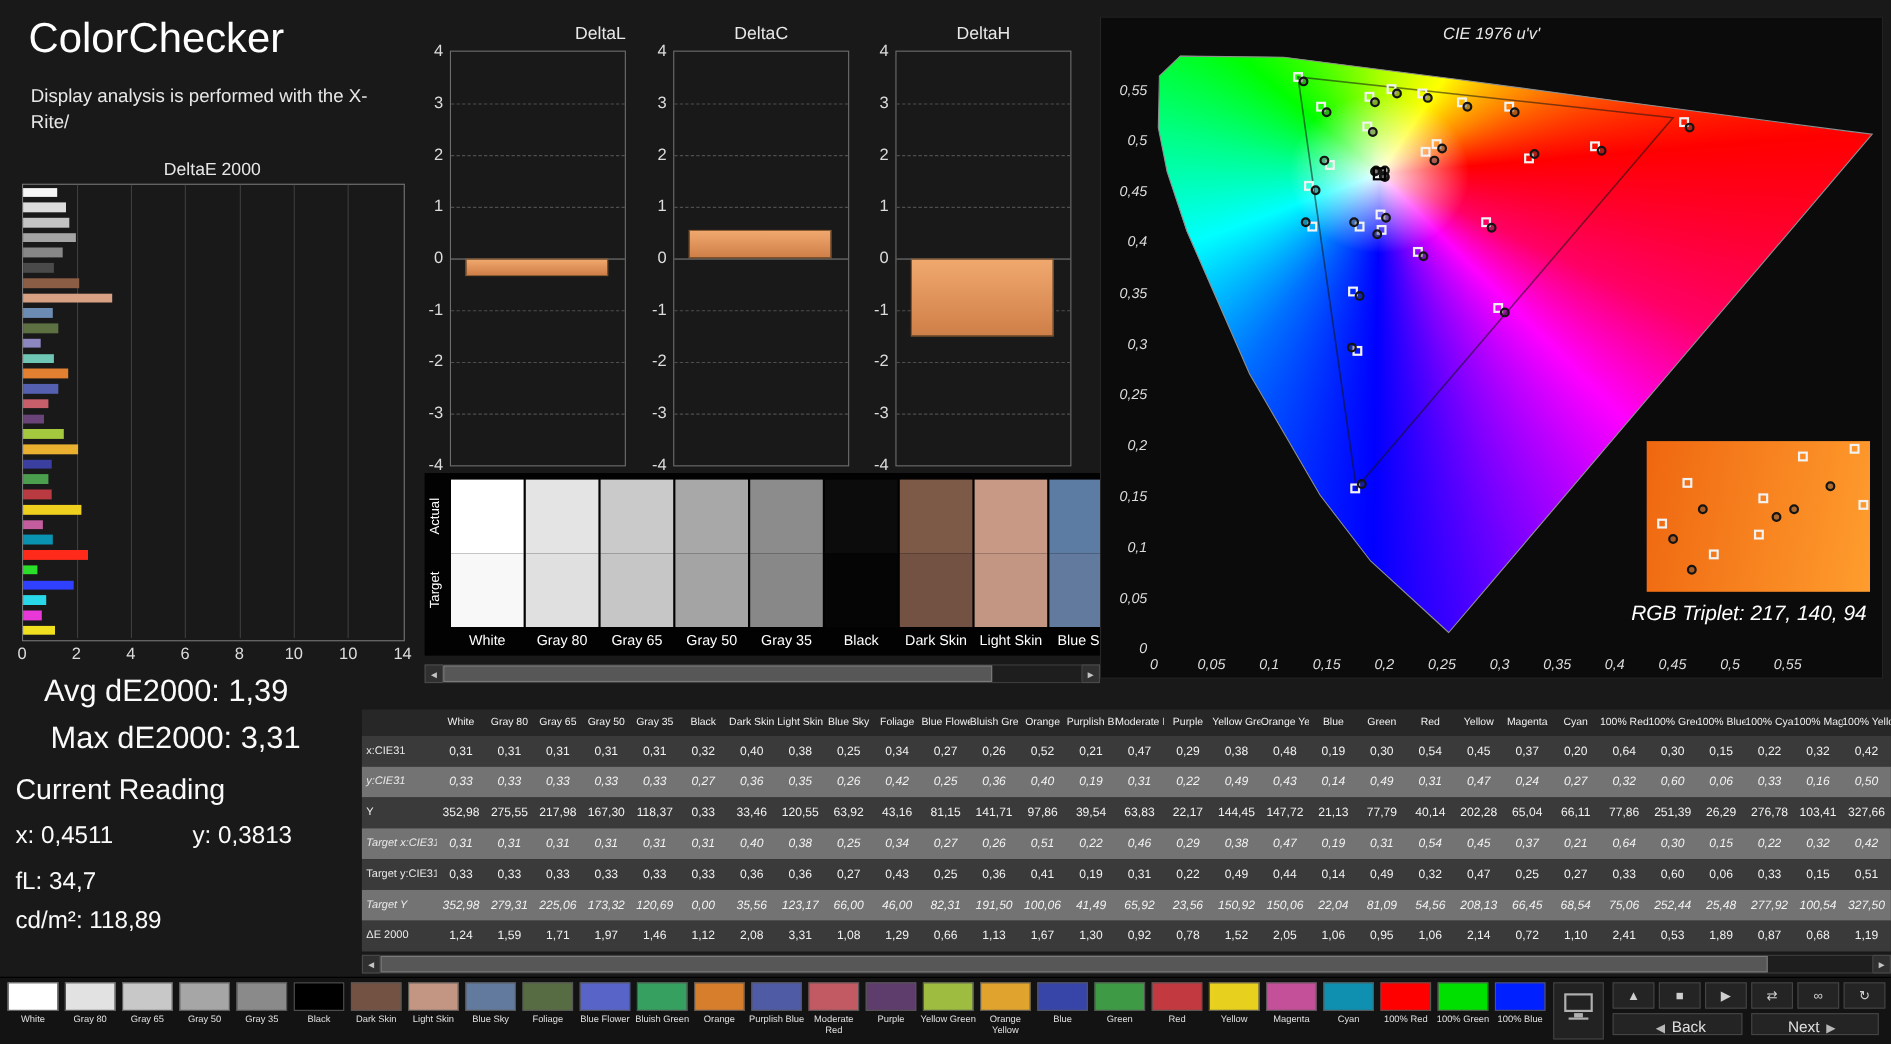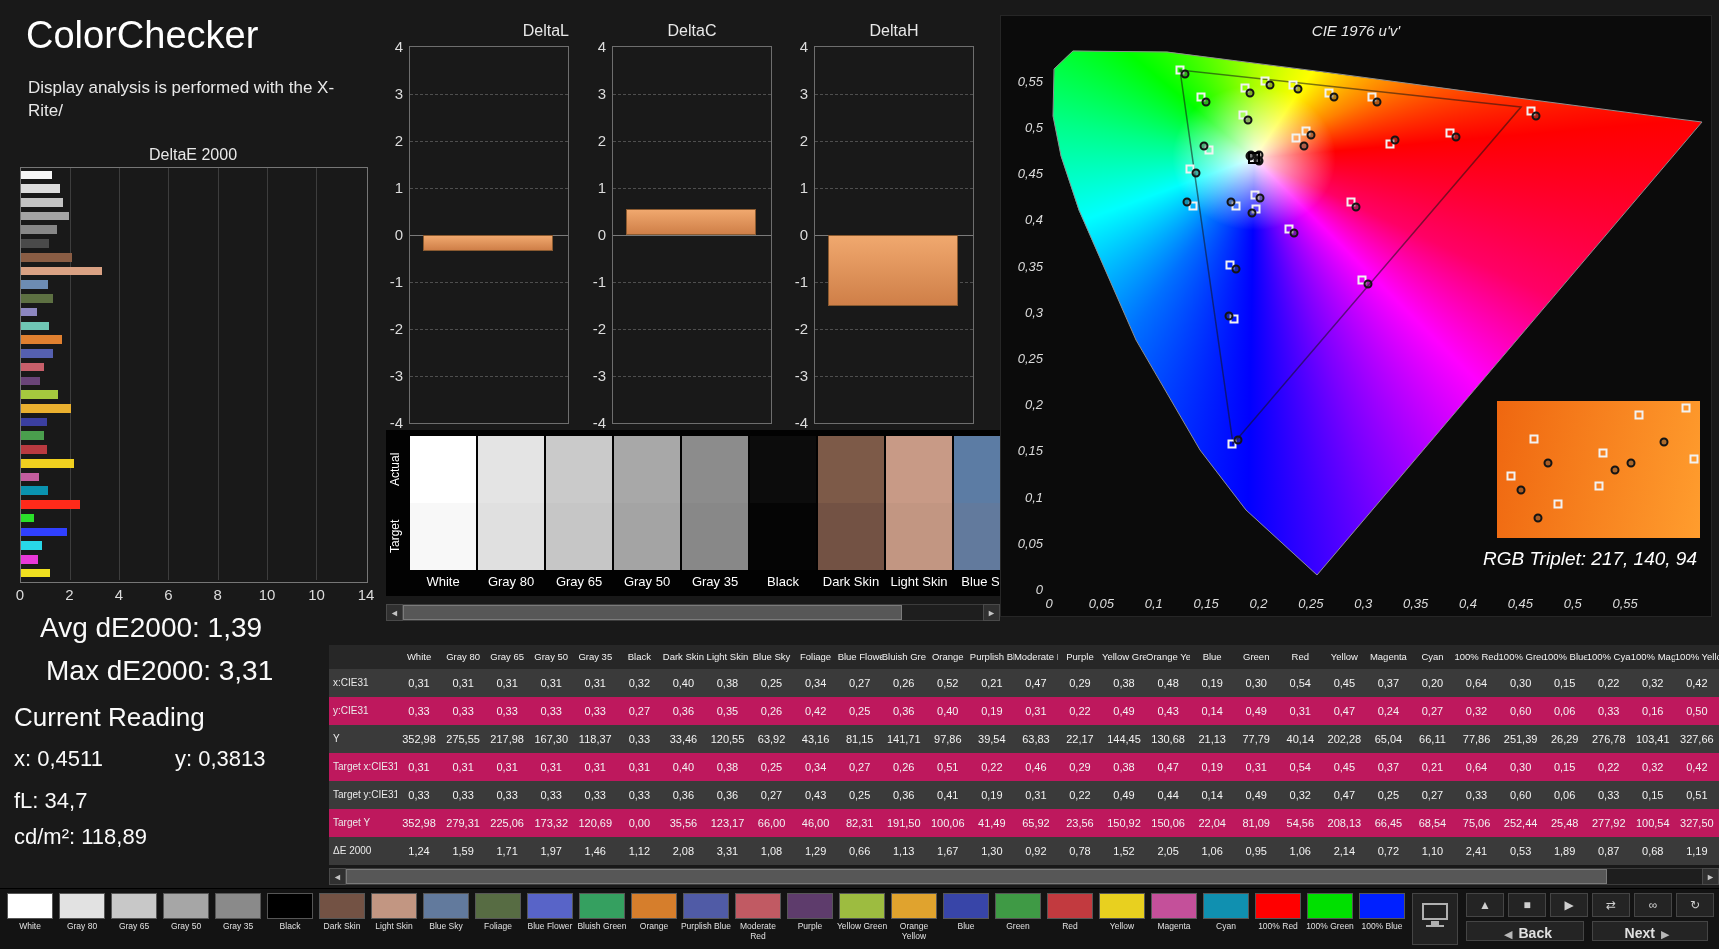--- a/index.html
+++ b/index.html
@@ -39,27 +39,27 @@
   .mk-wp{position:absolute;width:12px;height:12px;border:2px solid #000;transform:translate(-50%,-50%);box-sizing:border-box;}
   .scrollbar{position:absolute;display:flex;height:17px;}
   .sb-btn{flex:0 0 17px;height:17px;line-height:16px;text-align:center;font-size:9px;color:#c4c4c4;background:#303030;border:1px solid #4a4a4a;box-sizing:border-box;cursor:pointer;}
   .sb-track{flex:1 1 auto;position:relative;background:#1e1e1e;border-top:1px solid #3c3c3c;border-bottom:1px solid #3c3c3c;box-sizing:border-box;}
   .sb-thumb{position:absolute;top:0;height:100%;background:#575757;border:1px solid #7b7b7b;box-sizing:border-box;}
   .trow{display:flex;height:28px;line-height:28px;}
   .thead{height:24px;line-height:24px;background:#272727;}
   .thead .tcell{font-size:9.5px;color:#f2f2f2;}
   .tlabel{flex:0 0 68px;font-size:10px;color:#eaeaea;padding-left:4px;box-sizing:border-box;overflow:hidden;white-space:nowrap;text-align:left;}
   .tcell{flex:1 1 0;min-width:0;text-align:center;font-size:11px;color:#f2f2f2;overflow:hidden;white-space:nowrap;}
-  .even{background:#3a3a3a;} .odd{background:#be185d;}
+  .even{background:#3a3a3a;} .odd{background:#737373;font-style:italic;}
   .toolbar{position:absolute;left:0;top:888px;width:1719px;height:61px;background:#131313;border-top:1px solid #000;}
   .tb-patch{position:absolute;top:0;width:52px;height:58px;cursor:pointer;}
   .tb-chip{position:absolute;left:3px;top:4px;width:46px;height:26px;border:1px solid #565656;box-sizing:border-box;}
   .tb-label{position:absolute;left:0;top:33px;width:52px;height:20px;overflow:hidden;text-align:center;font-size:8.5px;line-height:9.5px;color:#e0e0e0;}
   .tb-icon{position:absolute;height:24px;background:#242424;border:1px solid #454545;box-sizing:border-box;color:#cfcfcf;font-size:12px;line-height:22px;text-align:center;cursor:pointer;}
-  .tb-nav{position:absolute;height:20px;background:#242424;border:1px solid #454545;box-sizing:border-box;color:#e0e0e0;font-size:14px;line-height:22px;text-align:center;cursor:pointer;font-weight:bold;}
+  .tb-nav{position:absolute;height:20px;background:#242424;border:1px solid #454545;box-sizing:border-box;color:#e0e0e0;font-size:14px;line-height:22px;text-align:center;cursor:pointer;}
   .tb-nav .glyph{color:#b8b8b8;font-size:11px;margin:0 6px;}
   .rot-label{position:absolute;left:2px;width:18px;writing-mode:vertical-rl;transform:rotate(180deg);text-align:center;font-size:12px;color:#ffffff;}
 </style>
 </head>
 <body>
 
 <div class="abs page-title" style="left:26px;top:14px;">ColorChecker</div>
 <div class="abs subtitle" style="left:28px;top:76px;width:330px;">
   <div>Display analysis is performed with the X-Rite/</div>
 </div>
@@ -455,21 +455,21 @@
       <div class="tcell">120,55</div>
       <div class="tcell">63,92</div>
       <div class="tcell">43,16</div>
       <div class="tcell">81,15</div>
       <div class="tcell">141,71</div>
       <div class="tcell">97,86</div>
       <div class="tcell">39,54</div>
       <div class="tcell">63,83</div>
       <div class="tcell">22,17</div>
       <div class="tcell">144,45</div>
-      <div class="tcell">130,68</div>
+      <div class="tcell">147,72</div>
       <div class="tcell">21,13</div>
       <div class="tcell">77,79</div>
       <div class="tcell">40,14</div>
       <div class="tcell">202,28</div>
       <div class="tcell">65,04</div>
       <div class="tcell">66,11</div>
       <div class="tcell">77,86</div>
       <div class="tcell">251,39</div>
       <div class="tcell">26,29</div>
       <div class="tcell">276,78</div>

